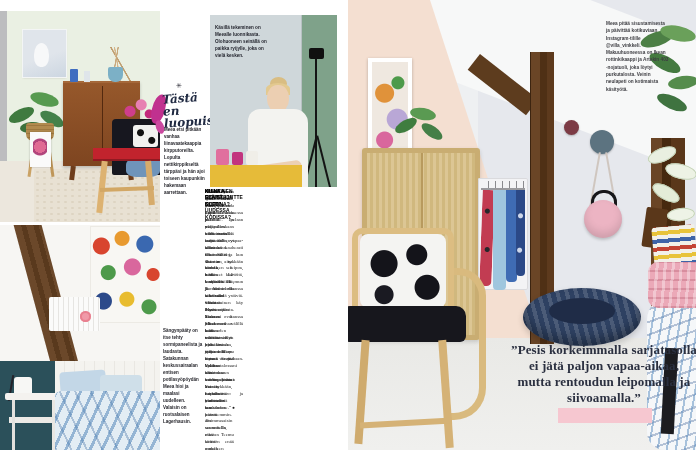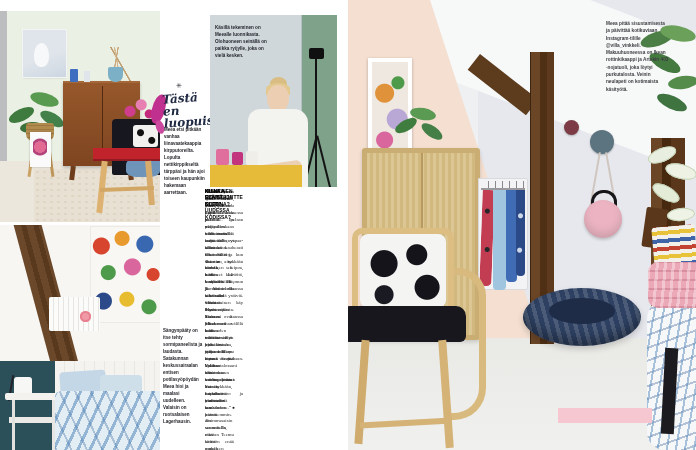--- a/index.html
+++ b/index.html
@@ -373,16 +373,17 @@
       <div class="leaf pt-l4"></div>
       <div class="leaf pt-l5"></div>
     </div>
     <div class="p3-plant-white">
       <div class="leaf pw-l1"></div>
       <div class="leaf pw-l2"></div>
       <div class="leaf pw-l3"></div>
       <div class="leaf pw-l4"></div>
     </div>
     <div id="right-caption">Meea pitää sisustamisesta ja päivittää kotikuviaan Instagram-tilille @villa_vinkkeli. Makuuhuoneessa on Ikean rottinkikaappi ja Artekin 403 -nojatuoli, joka löytyi purkutalosta. Veinin neulapeti on kotimaista käsityötä.</div>
+    <div id="pull-quote">”Pesis korkeimmalla sarjatasolla ei jätä paljon vapaa-aikaa, mutta rentoudun leipomalla ja siivoamalla.”</div>
     <div id="quote-underline"></div>
   </div>
 
 </div>
 
 </body></html>

